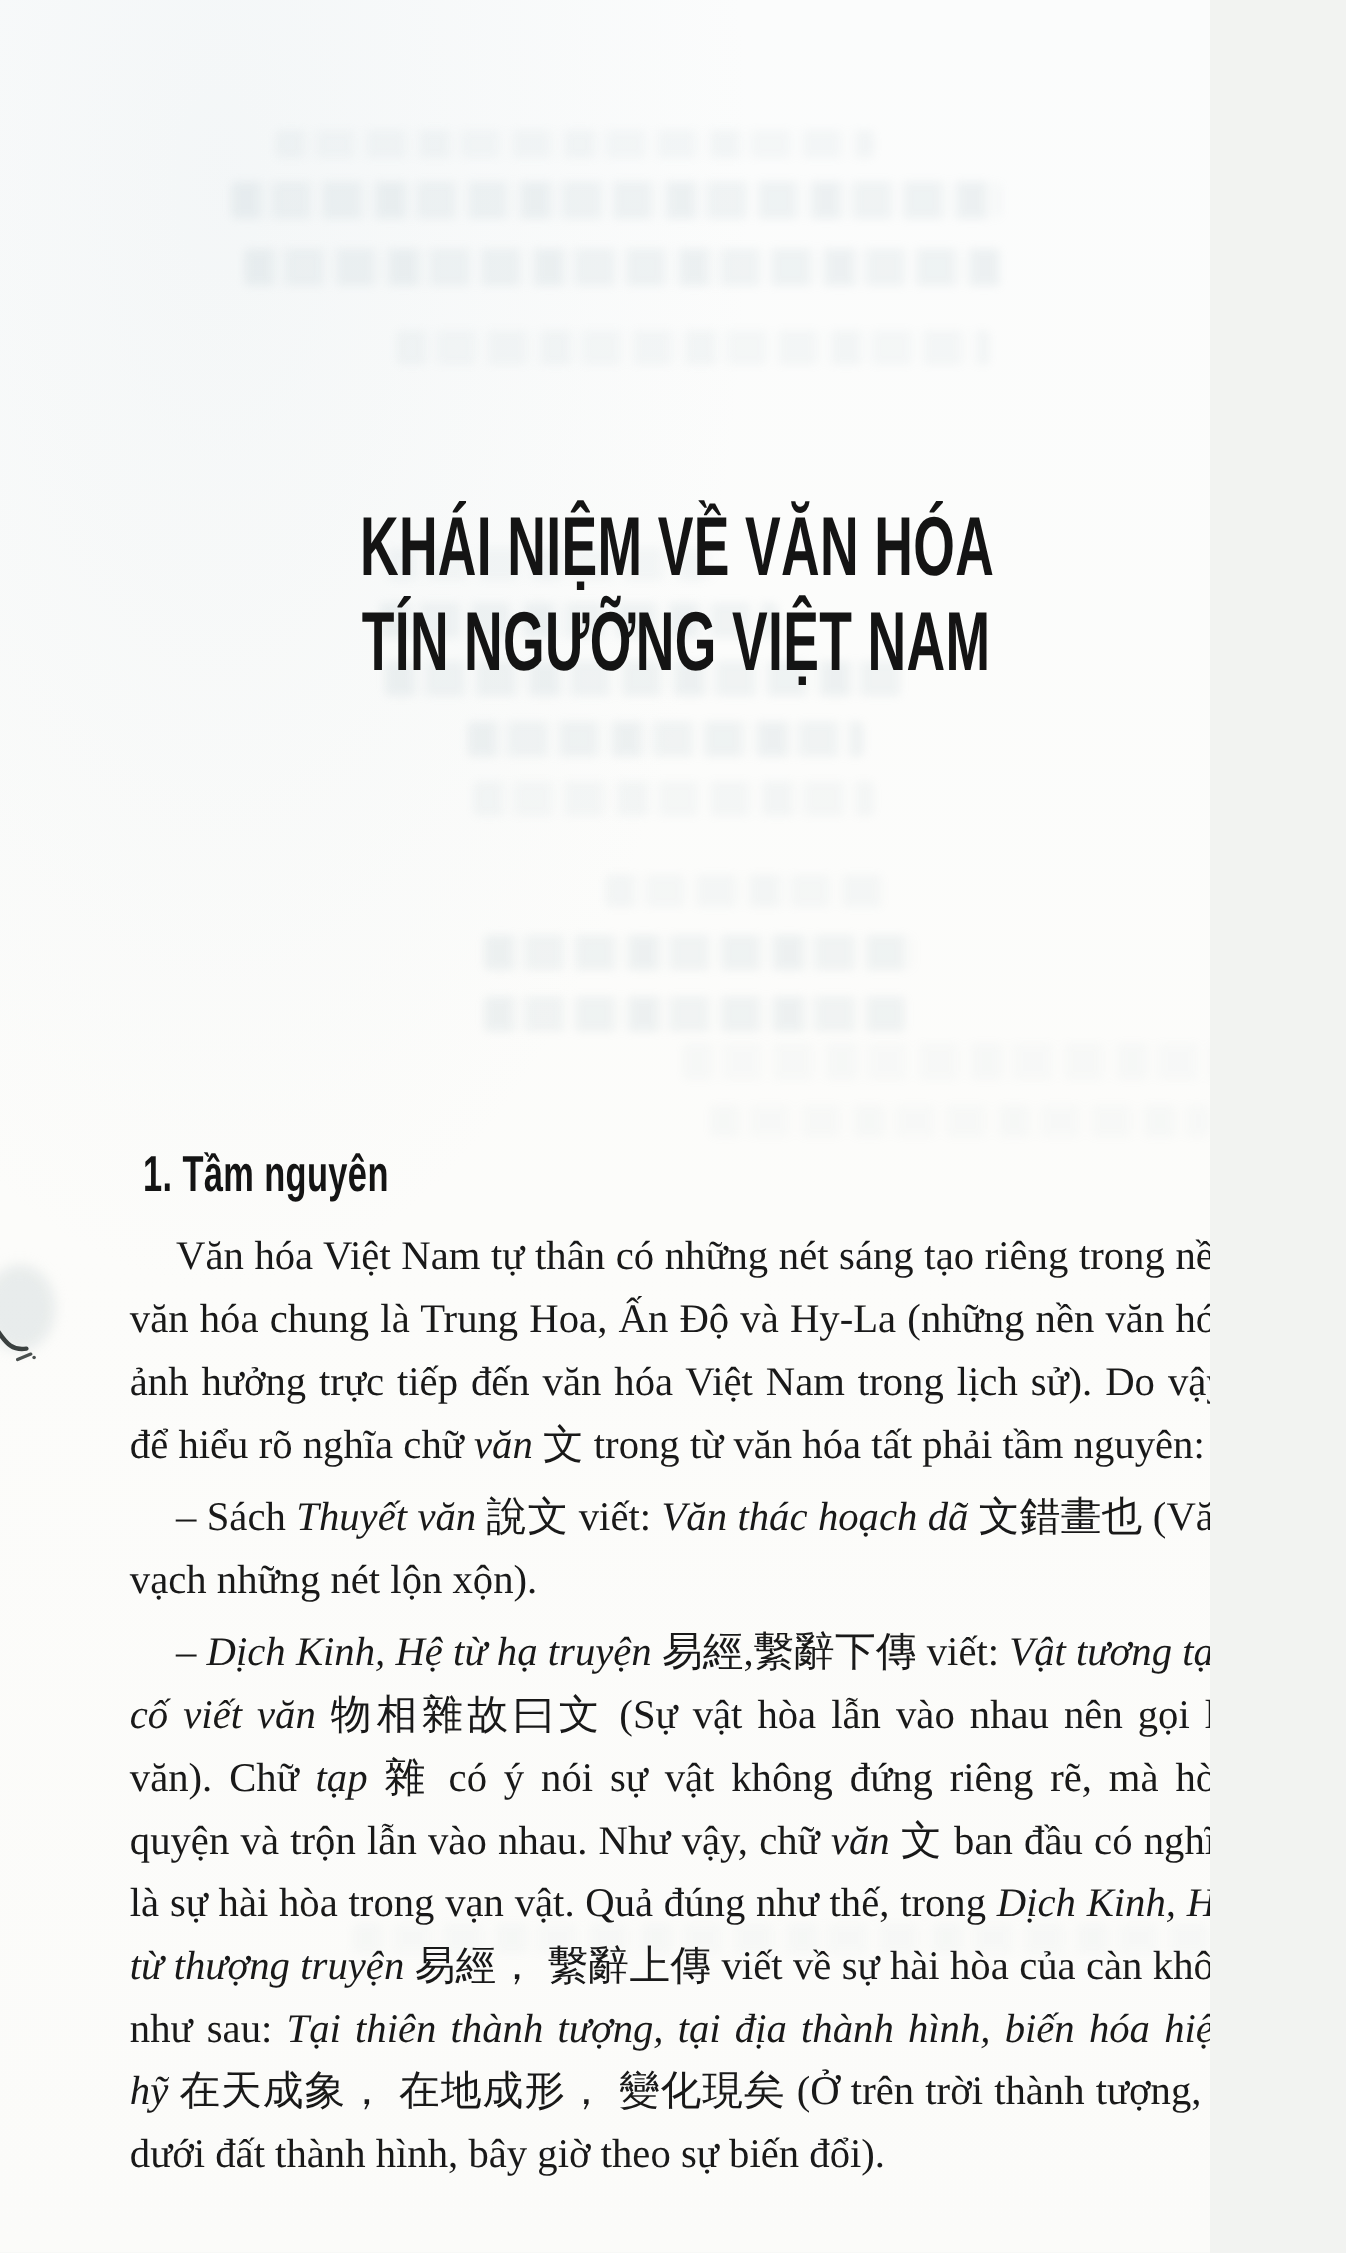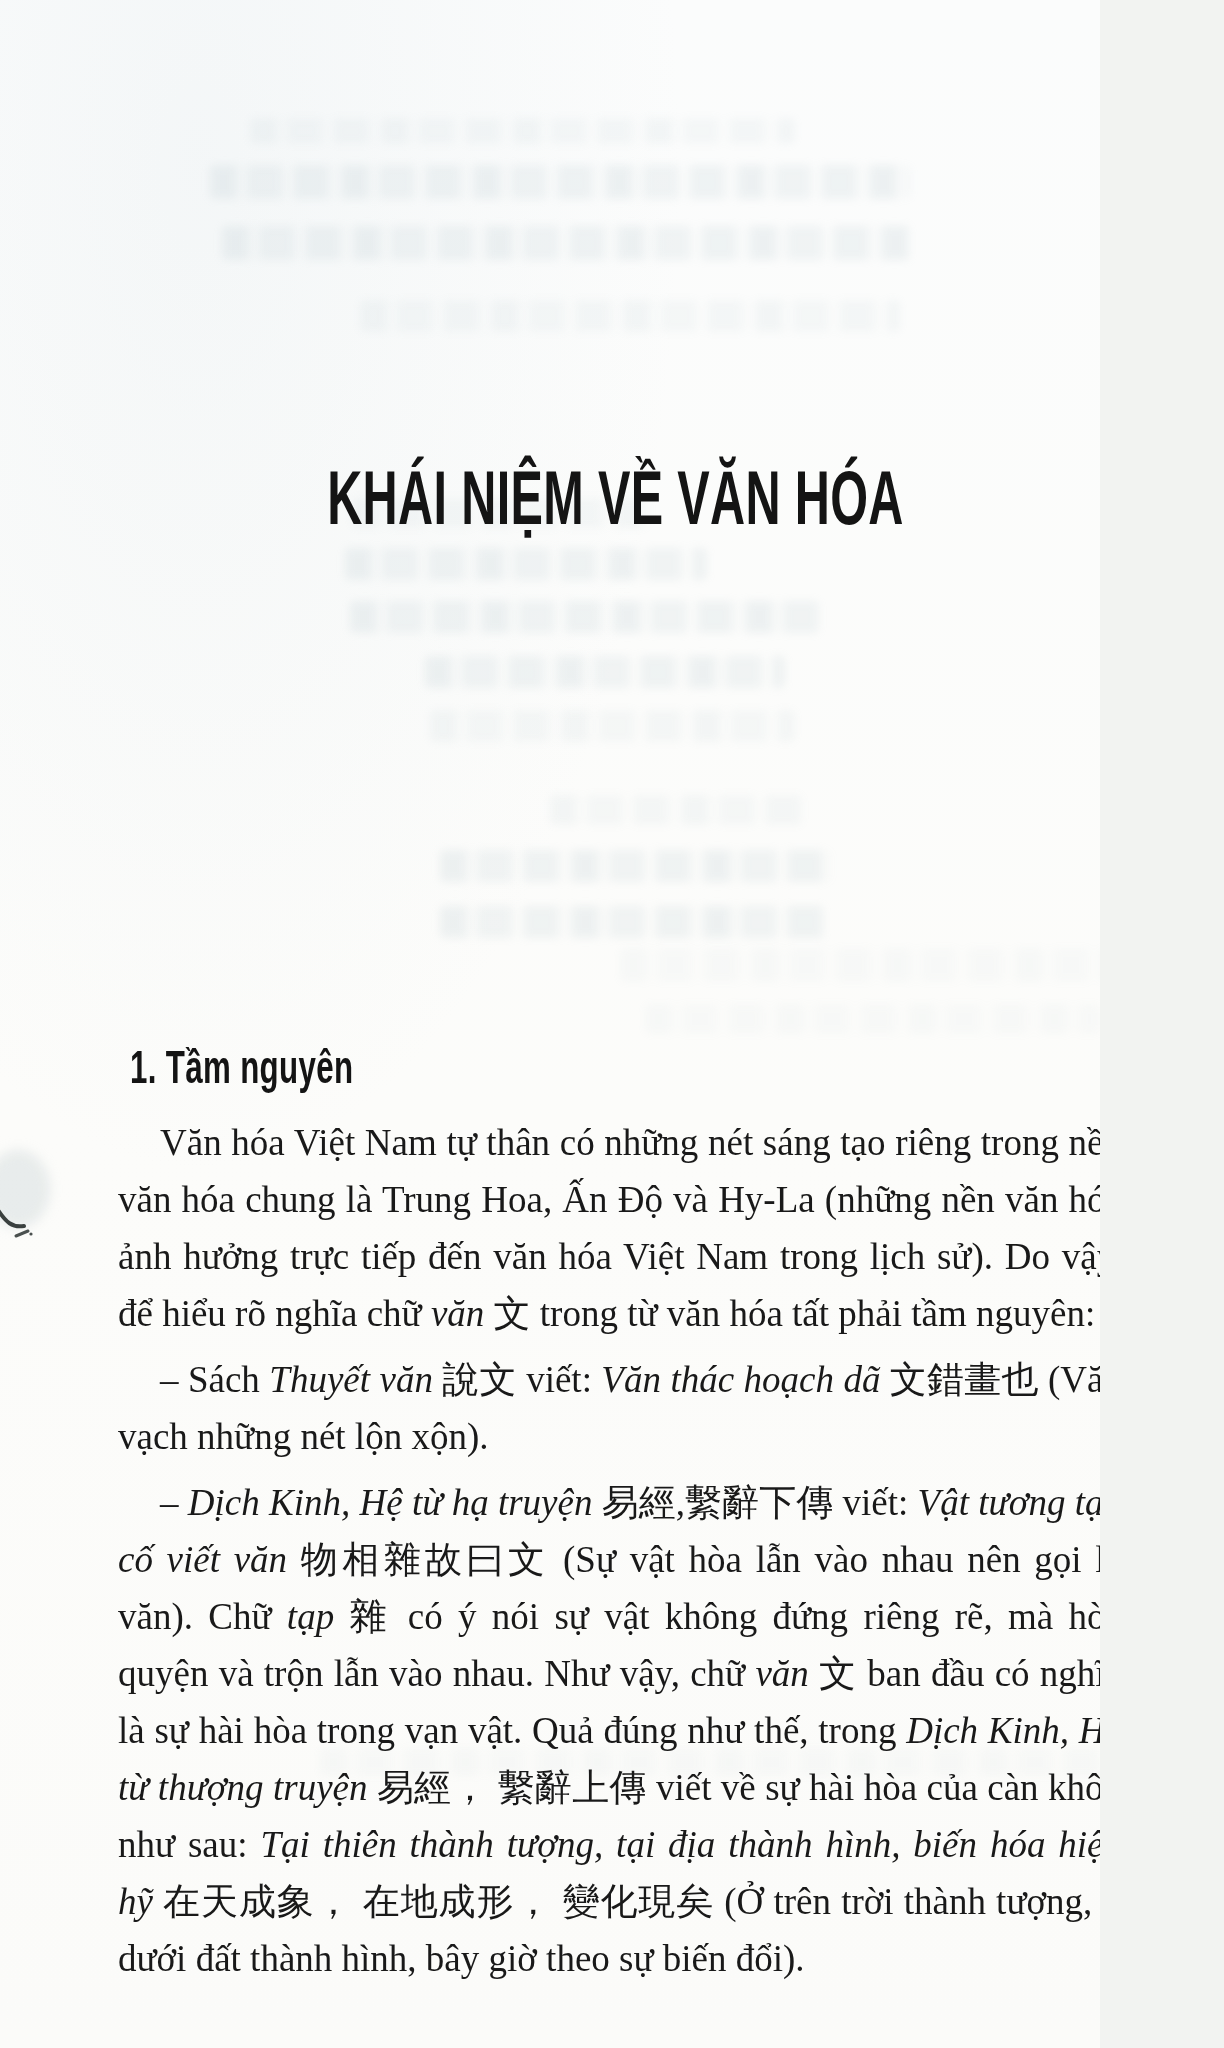--- a/index.html
+++ b/index.html
@@ -156,20 +156,21 @@
 
   <div class="smudge"></div>
   <svg class="pen-mark" viewBox="0 0 48 70">
     <path d="M -2 14 C 6 26, 12 32, 24 30" fill="none" stroke="#3a403f" stroke-width="4" stroke-linecap="round"></path>
     <path d="M 16 40 L 28 35" fill="none" stroke="#4a504f" stroke-width="3" stroke-linecap="round"></path>
     <circle cx="31" cy="38" r="1.6" fill="#4a504f"></circle>
   </svg>
 
   <div class="title-block">
     <div><span class="squeeze">KHÁI NIỆM VỀ VĂN HÓA</span></div>
+    <div><span class="squeeze">TÍN NGƯỠNG VIỆT NAM</span></div>
   </div>
 
 
   <div class="subsection-heading">
     <span class="squeeze-left">1. Tầm nguyên</span>
   </div>
 
   <div class="body-text">
     <p><span>Văn hóa Việt Nam tự thân có những nét sáng tạo riêng trong nền văn hóa chung là Trung Hoa, Ấn Độ và Hy-La (những nền văn hóa ảnh hưởng trực tiếp đến văn hóa Việt Nam trong lịch sử). Do vậy, để hiểu rõ nghĩa chữ </span><em>văn</em><span> 文 trong từ văn hóa tất phải tầm nguyên:</span></p>
     <p><span>– Sách </span><em>Thuyết văn</em><span> 說文 viết: </span><em>Văn thác hoạch dã</em><span> 文錯畫也 (Văn vạch những nét lộn xộn).</span></p>

